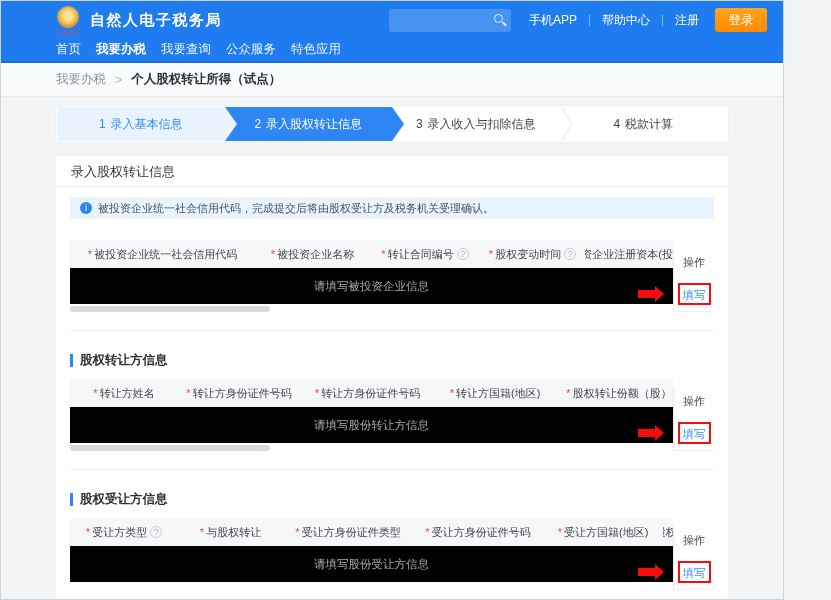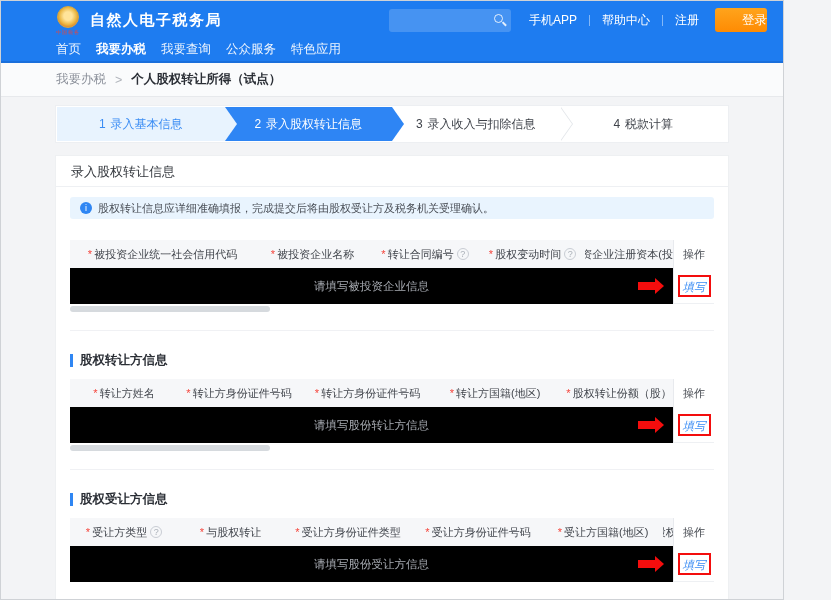--- a/index.html
+++ b/index.html
@@ -19,21 +19,21 @@
   .search-input { width:100%; height:100%; border:none; border-radius:3px; background:rgba(255,255,255,.18);
                   outline:none; color:#fff; font-size:12px; padding:0 24px 0 8px; }
   .mag { position:absolute; right:8px; top:5px; width:9px; height:9px; border:1.5px solid rgba(255,255,255,.85);
          border-radius:50%; }
   .mag::after { content:""; position:absolute; left:7px; top:8px; width:5px; height:1.5px;
                 background:rgba(255,255,255,.85); transform:rotate(45deg); }
   .hlinks { display:flex; align-items:center; margin-left:18px; }
   .hlinks a { color:#fff; font-size:12px; text-decoration:none; cursor:pointer; }
   .vsep { width:1px; height:11px; background:rgba(255,255,255,.45); margin:0 12px; }
   .login { margin-left:16px; width:52px; height:24px; border:none; border-radius:3px; color:#fff; font-size:12.5px;
-           background:linear-gradient(180deg,#ffa41c,#fe8b03); cursor:pointer; font-family:inherit;text-align:right; }
+           background:linear-gradient(180deg,#ffa41c,#fe8b03); cursor:pointer; font-family:inherit; }
 
   
   .navbar { height:24px; background:#1e7cf0; display:flex; align-items:center; gap:15px; padding:0 55px 2px;
             border-bottom:2px solid #1a6fdb; }
   .navbar a { color:rgba(255,255,255,.92); font-size:12.5px; text-decoration:none; cursor:pointer; }
   .navbar a.active { color:#fff; font-weight:bold; }
 
   
   .crumbbar { height:34px; background:#fafbfc; border-bottom:1px solid #e7e9ec; display:flex; align-items:center;
               padding:0 55px; font-size:12.5px; }
@@ -80,24 +80,24 @@
         flex-shrink:0; font-size:11px; color:#41454c; }
   .th.grow { flex:1 1 0; min-width:0; }
   .req { color:#f5433a; margin-right:2px; font-style:normal; }
   .help { width:12px; height:12px; line-height:11px; border:1px solid #c9cdd4; border-radius:50%; color:#aab0b8;
           font-size:9px; text-align:center; margin-left:3px; flex-shrink:0; cursor:pointer; }
   .trow { height:36px; display:flex; align-items:center; justify-content:center; background:#000000; }
   .empty { font-size:11.5px; color:#a9adb4; }
   .t-sb { height:10px; display:flex; align-items:center; cursor:pointer; }
   .thumb { width:200px; height:6px; background:#d6dade; border-radius:3px; }
 
-  .t-op { position:absolute; top:0; right:0; width:41px; height:64px; background:#fff;
+  .t-op { position:absolute; top:8px; right:0; width:41px; height:64px; background:#fff;
           border-left:1px solid #e8eaee; border-bottom:1px solid #eef0f3; }
   .op-head { height:28px; line-height:28px; text-align:center; font-size:11px; color:#41454c; }
-  .op-body { height:36px; display:flex; align-items:center; justify-content:center; position:relative;font-style:italic; }
+  .op-body { height:36px; display:flex; align-items:center; justify-content:center; position:relative; }
   .fill-box { border:2px solid #f30d0d; padding:1px 3px; display:inline-block; line-height:1; }
   .fill { color:#3a8cf4; font-size:11.5px; text-decoration:none; cursor:pointer; }
   .red-arrow { position:absolute; left:-36px; top:50%; width:17px; height:8px; margin-top:-4px; background:#f50d0d; }
   .red-arrow::after { content:""; position:absolute; left:17px; top:-4px; width:0; height:0;
       border-top:8px solid transparent; border-bottom:8px solid transparent; border-left:9px solid #f50d0d; }
 
   .divider { border:0; border-top:1px solid #f0f1f4; margin:16px 0 0; }
 </style>
 </head>
 <body>
@@ -157,21 +157,21 @@
         <span>4</span>
         <span>税款计算</span>
       </div>
     </div>
 
     <div class="panel">
       <div class="panel-title">录入股权转让信息</div>
 
       <div class="notice">
         <i class="info-icon">i</i>
-        <span>股权转让信息应详细准确填报，完成提交后将由股权受让方及税务机关受理确认。</span>
+        <span>被投资企业统一社会信用代码，完成提交后将由股权受让方及税务机关受理确认。</span>
       </div>
 
       <section class="section">
         <div class="table">
           <div class="t-scroll">
             <div class="thead">
               <div class="th" style="width:185px">
                 <i class="req">*</i>
                 <span>被投资企业统一社会信用代码</span>
               </div>

